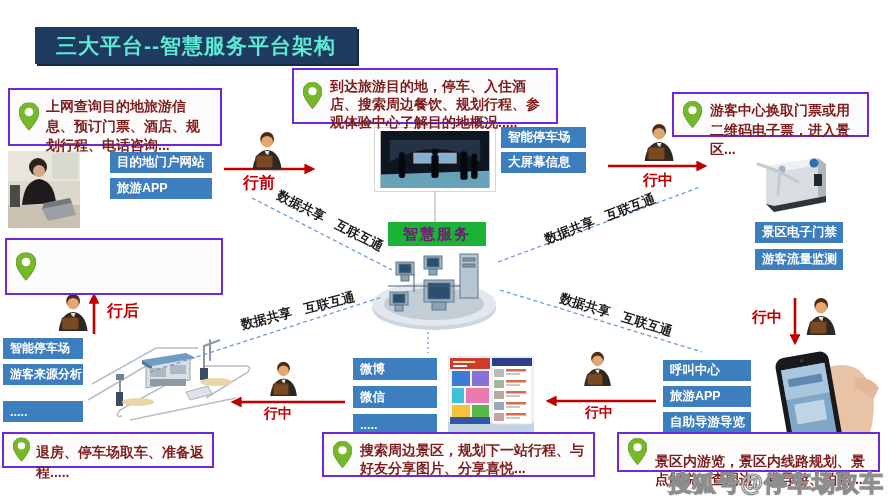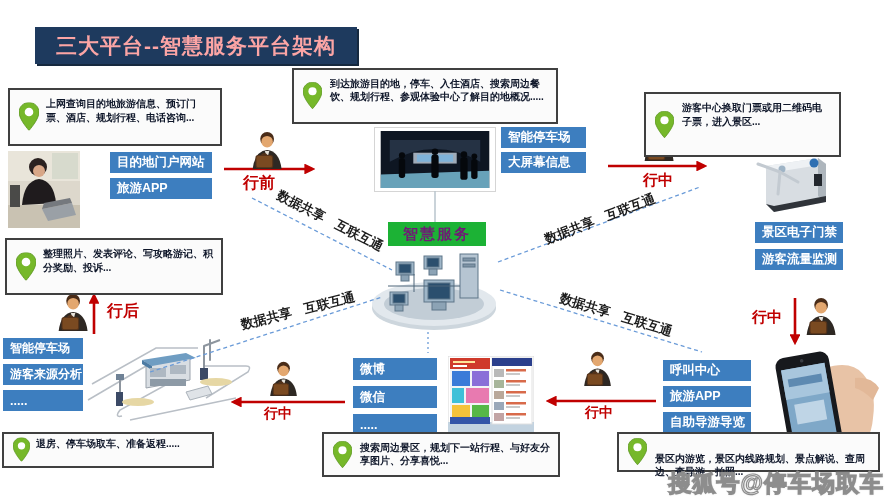--- a/index.html
+++ b/index.html
@@ -4,27 +4,27 @@
 <style>
   * { margin:0; padding:0; box-sizing:border-box; }
   html,body { background:#e8e8e8; }
   body { font-family:"Liberation Sans", sans-serif; }
   .slide {
     position:relative; width:889px; height:500px; background:#ffffff;
     overflow:hidden; margin:0 auto;
   }
   .title-bar {
     position:absolute; left:35px; top:27px; width:322px; height:37px;
-    background:#1e3a5e; color:#fca5a5; font-size:21px; font-weight:bold;
+    background:#1e3a5e; color:#5eead4; font-size:21px; font-weight:bold;
     display:flex; align-items:center; justify-content:center; letter-spacing:1px;
     box-shadow:2px 2px 0 #16293f;
   }
   .info-box {
-    position:absolute; background:#fbfbfb; border:2px solid #404040;
-    color:#0f172a; font-size:10px; font-weight:bold; line-height:1.4;
+    position:absolute; background:#fbfbfb; border:2px solid #6d28d9;
+    color:#7f1d1d; font-size:14px; font-weight:bold; line-height:1.4;
     padding:7px 8px 6px 36px; z-index:10;
   }
   .info-box .pin { position:absolute; left:9px; top:50%; transform:translateY(-52%); }
   .blue-label {
     background:#3d7ebf; color:#fff; font-size:12.5px; font-weight:bold;
     height:21px; display:flex; align-items:center; padding:0 7px;
     margin-bottom:5px; white-space:nowrap; overflow:hidden;
   }
   .label-group { position:absolute; z-index:8; }
   .stage-label {
@@ -94,45 +94,44 @@
   </div>
 
   <div class="info-box" style="left:292px; top:68px; width:266px; height:56px; line-height:1.3;">
     <svg class="pin" width="19" height="27" viewBox="0 0 20 28">
       <path d="M10 0C4.5 0 0 4.4 0 9.8 0 17 10 28 10 28s10-11 10-18.2C20 4.4 15.5 0 10 0z" fill="#76b82a" stroke="#5a9420" stroke-width="0.8"></path>
       <circle cx="10" cy="9.6" r="4.3" fill="#ffffff"></circle>
     </svg>
     <span>到达旅游目的地，停车、入住酒店、搜索周边餐饮、规划行程、参观体验中心了解目的地概况.....</span>
   </div>
 
-  <div class="info-box" style="left:644px; top:92px; width:197px; height:65px;">
+  <div class="info-box" style="left:672px; top:92px; width:197px; height:45px;">
     <svg class="pin" width="19" height="27" viewBox="0 0 20 28">
       <path d="M10 0C4.5 0 0 4.4 0 9.8 0 17 10 28 10 28s10-11 10-18.2C20 4.4 15.5 0 10 0z" fill="#76b82a" stroke="#5a9420" stroke-width="0.8"></path>
       <circle cx="10" cy="9.6" r="4.3" fill="#ffffff"></circle>
     </svg>
     <span>游客中心换取门票或用二维码电子票，进入景区...</span>
   </div>
 
   <div class="info-box" style="left:5px; top:238px; width:218px; height:57px;">
     <svg class="pin" width="20" height="28" viewBox="0 0 20 28">
       <path d="M10 0C4.5 0 0 4.4 0 9.8 0 17 10 28 10 28s10-11 10-18.2C20 4.4 15.5 0 10 0z" fill="#76b82a" stroke="#5a9420" stroke-width="0.8"></path>
       <circle cx="10" cy="9.6" r="4.3" fill="#ffffff"></circle>
     </svg>
-    <span>整理照片、发表评论、写攻略游记、积分奖励、投诉...</span>
-  </div>
-
-  <div class="info-box" style="left:2px; top:432px; width:212px; height:36px; padding-top:3px; padding-left:32px;">
+  </div>
+
+  <div class="info-box" style="left:2px; top:432px; width:212px; height:36px; padding-top:9px; padding-left:32px;">
     <svg class="pin" width="17" height="24" viewBox="0 0 20 28">
       <path d="M10 0C4.5 0 0 4.4 0 9.8 0 17 10 28 10 28s10-11 10-18.2C20 4.4 15.5 0 10 0z" fill="#76b82a" stroke="#5a9420" stroke-width="0.8"></path>
       <circle cx="10" cy="9.6" r="4.3" fill="#ffffff"></circle>
     </svg>
     <span>退房、停车场取车、准备返程.....</span>
   </div>
 
-  <div class="info-box" style="left:322px; top:432px; width:238px; height:45px; line-height:1.3;">
+  <div class="info-box" style="left:322px; top:432px; width:273px; height:45px; line-height:1.3;">
     <svg class="pin" width="19" height="27" viewBox="0 0 20 28">
       <path d="M10 0C4.5 0 0 4.4 0 9.8 0 17 10 28 10 28s10-11 10-18.2C20 4.4 15.5 0 10 0z" fill="#76b82a" stroke="#5a9420" stroke-width="0.8"></path>
       <circle cx="10" cy="9.6" r="4.3" fill="#ffffff"></circle>
     </svg>
     <span>搜索周边景区，规划下一站行程、与好友分享图片、分享喜悦...</span>
   </div>
 
   <div class="info-box" style="left:617px; top:432px; width:263px; height:40px; line-height:1.3; padding-top:18px;">
     <svg class="pin" width="19" height="27" viewBox="0 0 20 28">
       <path d="M10 0C4.5 0 0 4.4 0 9.8 0 17 10 28 10 28s10-11 10-18.2C20 4.4 15.5 0 10 0z" fill="#76b82a" stroke="#5a9420" stroke-width="0.8"></path>
@@ -151,21 +150,21 @@
     <div class="blue-label" style="margin-bottom:4px;">大屏幕信息</div>
   </div>
 
   <div class="label-group" style="left:755px; top:222px; width:88px;">
     <div class="blue-label" style="margin-bottom:6px;">景区电子门禁</div>
     <div class="blue-label">游客流量监测</div>
   </div>
 
   <div class="label-group" style="left:3px; top:338px; width:80px;">
     <div class="blue-label" style="margin-bottom:5px; font-size:12px;">智能停车场</div>
-    <div class="blue-label" style="margin-bottom:5px; font-size:12px;">游客来源分析</div>
+    <div class="blue-label" style="margin-bottom:16px; font-size:12px;">游客来源分析</div>
     <div class="blue-label">.....</div>
   </div>
 
   <div class="label-group" style="left:353px; top:358px; width:84px;">
     <div class="blue-label" style="height:22px; margin-bottom:6px;">微博</div>
     <div class="blue-label" style="height:22px; margin-bottom:6px;">微信</div>
     <div class="blue-label" style="height:22px;">.....</div>
   </div>
 
   <div class="label-group" style="left:663px; top:360px; width:88px;">

